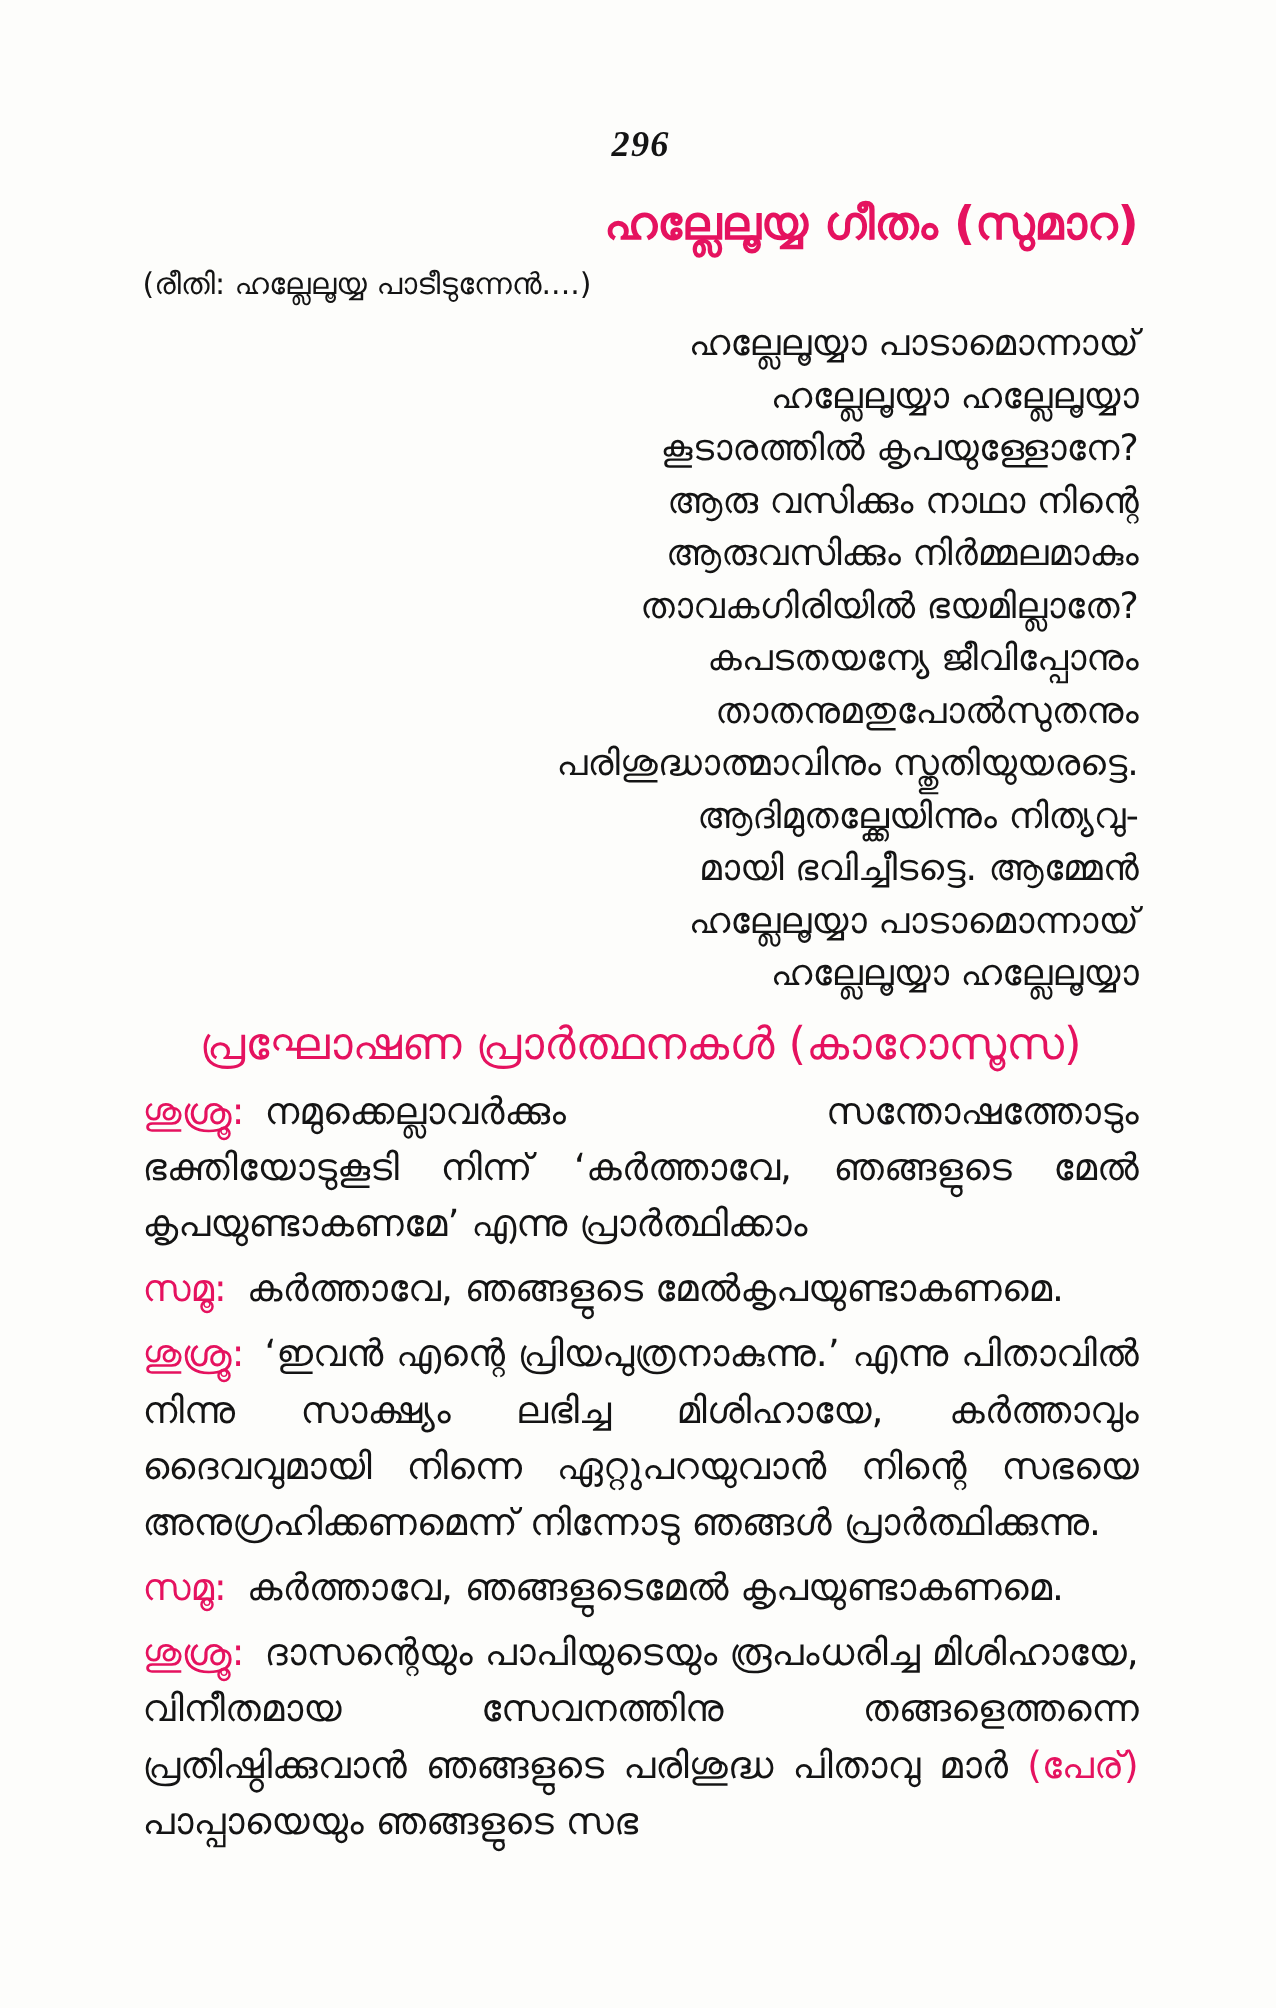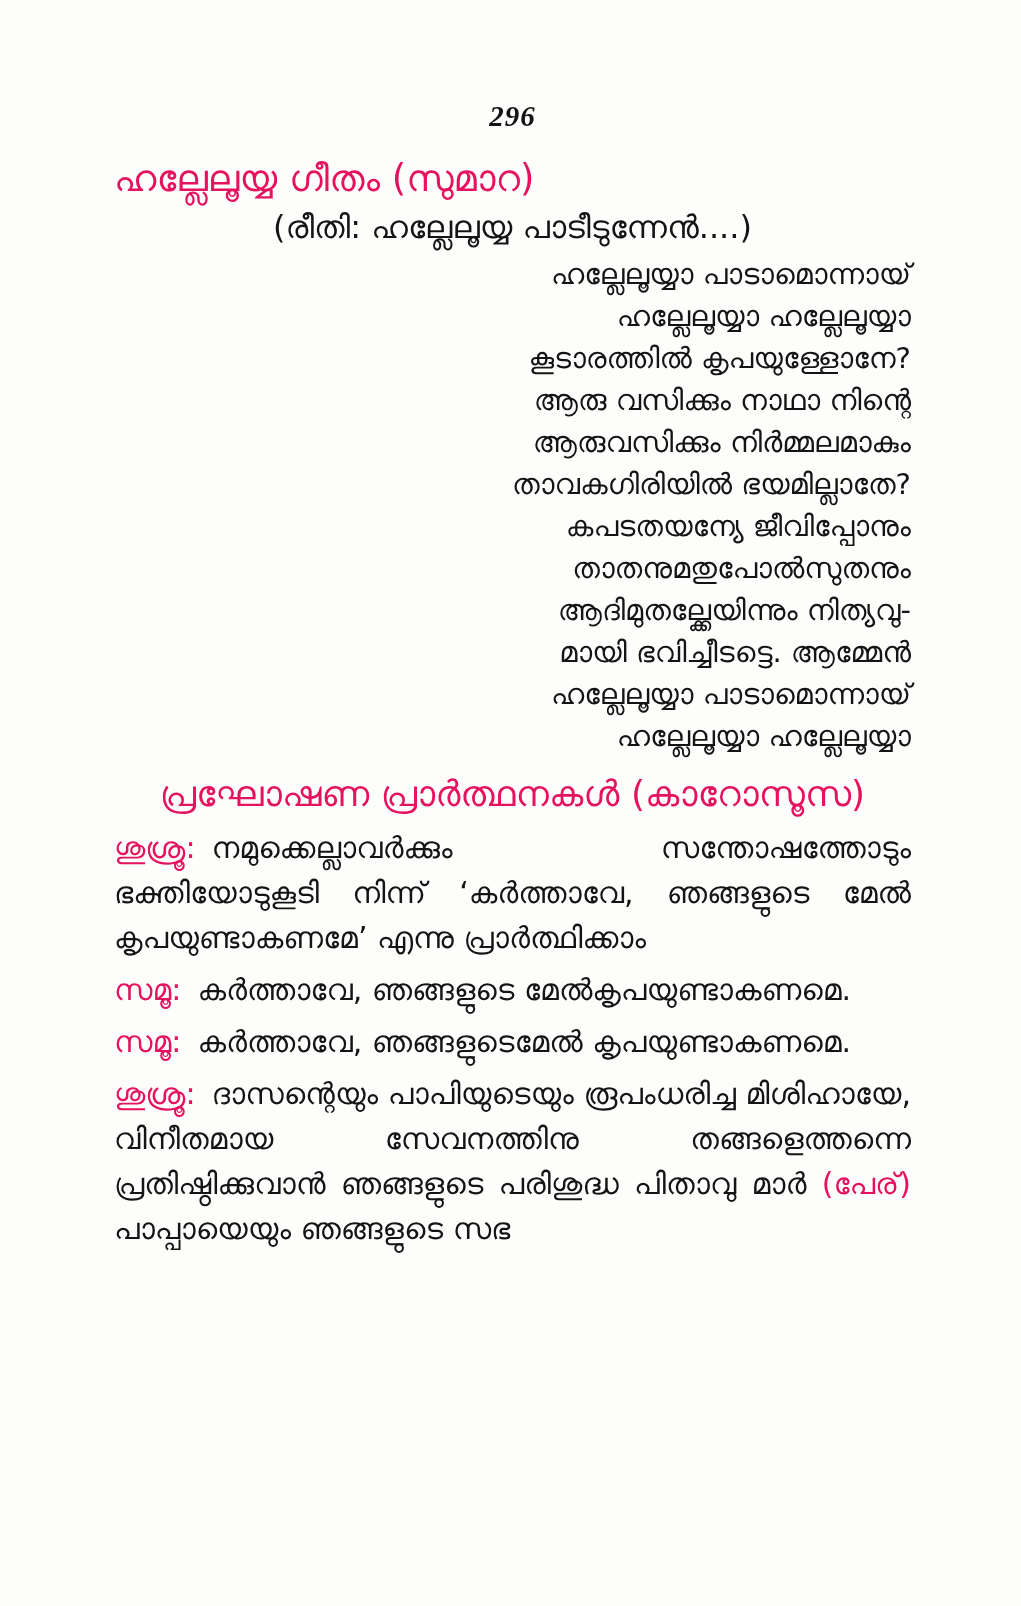--- a/index.html
+++ b/index.html
@@ -21,30 +21,29 @@
   .page-number {
     text-align: center;
     font-family: "Liberation Serif", "DejaVu Serif", serif;
     font-style: italic;
     font-weight: bold;
     font-size: 29px;
     margin-bottom: 24px;
     letter-spacing: 1px;
   }
   .song-title {
-    text-align: left;
+    text-align: right;
     color: var(--accent);
     font-size: 37px;
-    font-weight: normal;
+    font-weight: bold;
     line-height: 44px;
     margin: 0 0 8px 0;
   }
   .song-tune {
-    text-align: center;
-    font-size: 32px;
+    font-size: 24px;
     line-height: 36px;
     margin-bottom: 8px;
   }
   .song { margin-bottom: 4px; }
   .song .line {
     font-size: 29px;
     line-height: 42px;
     white-space: nowrap;
     text-align: right;
   }
@@ -82,38 +81,42 @@
 
   <div class="song">
     <div class="line indent">ഹല്ലേലൂയ്യാ പാടാമൊന്നായ്</div>
     <div class="line indent">ഹല്ലേലൂയ്യാ ഹല്ലേലൂയ്യാ</div>
     <div class="line">കൂടാരത്തിൽ കൃപയുള്ളോനേ?</div>
     <div class="line">ആരു വസിക്കും നാഥാ നിന്റെ</div>
     <div class="line indent">ആരുവസിക്കും നിർമ്മലമാകും</div>
     <div class="line indent">താവകഗിരിയിൽ ഭയമില്ലാതേ?</div>
     <div class="line">കപടതയന്യേ ജീവിപ്പോനും</div>
     <div class="line indent">താതനുമതുപോൽസുതനും</div>
+    <div class="line indent">പരിശുദ്ധാത്മാവിനും സ്തുതിയുയരട്ടെ.</div>
     <div class="line">ആദിമുതല്ക്കേയിന്നും നിത്യവു-</div>
     <div class="line">മായി ഭവിച്ചീടട്ടെ. ആമ്മേൻ</div>
     <div class="line indent">ഹല്ലേലൂയ്യാ പാടാമൊന്നായ്</div>
     <div class="line indent">ഹല്ലേലൂയ്യാ ഹല്ലേലൂയ്യാ</div>
   </div>
 
   <h2 class="karosusa-title">പ്രഘോഷണ പ്രാർത്ഥനകൾ (കാറോസൂസ)</h2>
 
   <div class="dialogues">
 
     <p>
       <span class="speaker">ശുശ്രൂ:</span><span>നമുക്കെല്ലാവർക്കും സന്തോഷത്തോടും ഭക്തിയോടുകൂടി നിന്ന് ‘കർത്താവേ, ഞങ്ങളുടെ മേൽ കൃപയുണ്ടാകണമേ’ എന്നു പ്രാർത്ഥിക്കാം</span>
     </p>
 
     <p>
       <span class="speaker">സമൂ:</span><span>കർത്താവേ, ഞങ്ങളുടെ മേൽകൃപയുണ്ടാകണമെ.</span>
     </p>
 
+    <p>
+      <span class="speaker">ശുശ്രൂ:</span><span>‘ഇവൻ എന്റെ പ്രിയപുത്രനാകുന്നു.’ എന്നു പിതാവിൽ നിന്നു സാക്ഷ്യം ലഭിച്ച മിശിഹായേ, കർത്താവും ദൈവവുമായി നിന്നെ ഏറ്റുപറയുവാൻ നിന്റെ സഭയെ അനുഗ്രഹിക്കണമെന്ന് നിന്നോടു ഞങ്ങൾ പ്രാർത്ഥിക്കുന്നു.</span>
+    </p>
 
     <p>
       <span class="speaker">സമൂ:</span><span>കർത്താവേ, ഞങ്ങളുടെമേൽ കൃപയുണ്ടാകണമെ.</span>
     </p>
 
     <p>
       <span class="speaker">ശുശ്രൂ:</span><span>ദാസന്റെയും പാപിയുടെയും രൂപംധരിച്ച മിശിഹായേ, വിനീതമായ സേവനത്തിനു തങ്ങളെത്തന്നെ പ്രതിഷ്ഠിക്കുവാൻ ഞങ്ങളുടെ പരിശുദ്ധ പിതാവു മാർ </span><span class="name-placeholder">(പേര്)</span><span> പാപ്പായെയും ഞങ്ങളുടെ സഭ</span>
     </p>
 
   </div>

